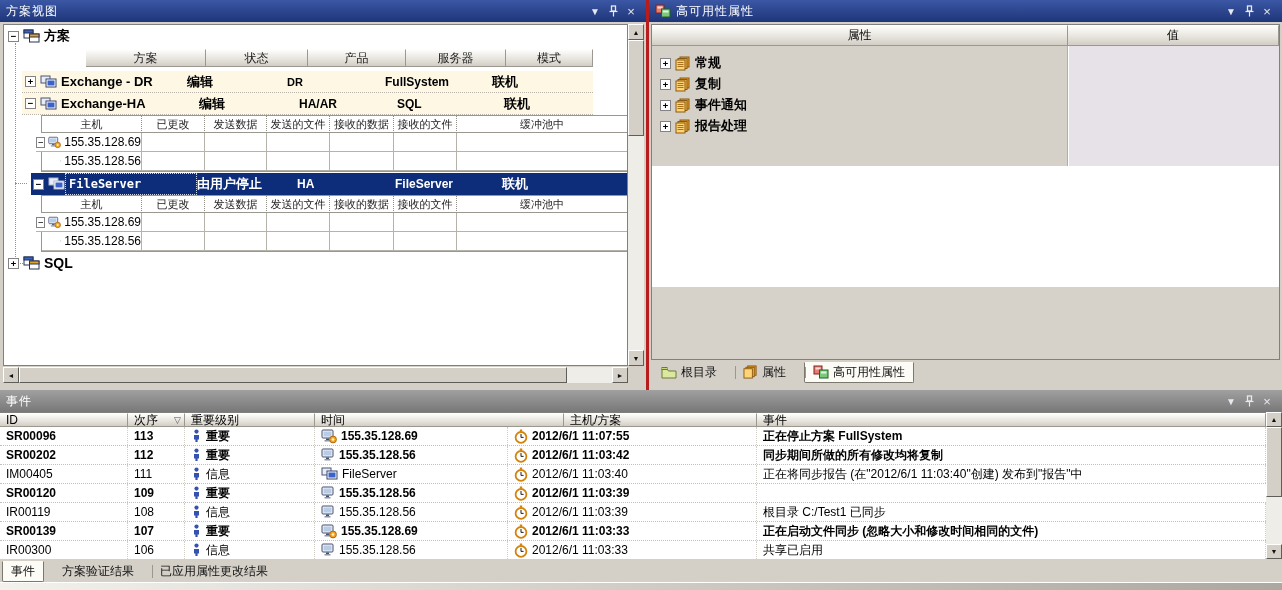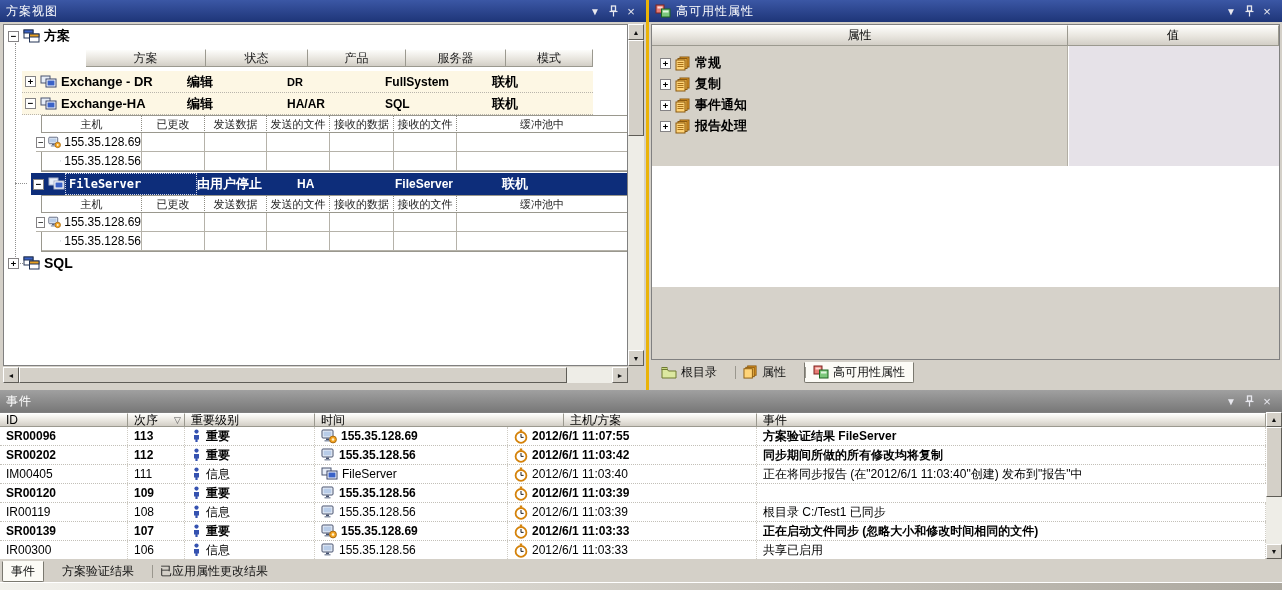--- a/index.html
+++ b/index.html
@@ -1,18 +1,18 @@
 <!DOCTYPE html>
 <html><head>
 <meta charset="utf-8">
 <style>
   * { margin:0; padding:0; box-sizing:border-box; }
   html,body { width:1282px; height:590px; overflow:hidden; }
   body { font-family:"Liberation Sans","DejaVu Sans",sans-serif; font-size:12px; color:#000; background:#d4d0c8; }
-  #screen { position:relative; width:1282px; height:590px; background:#eab308; }
+  #screen { position:relative; width:1282px; height:590px; background:#b91c1c; }
 
   
   .titlebar { position:absolute; left:0; right:0; top:0; height:22px; display:flex; align-items:center;
               color:#fff; padding:0 6px; }
   .titlebar.blue { background:linear-gradient(180deg,#3b57a5 0%,#1e3578 100%); }
   .titlebar.gray { background:linear-gradient(180deg,#a0a0a0 0%,#787878 100%); }
   .tb-title { flex:0 0 auto; font-size:12px; letter-spacing:1px; }
   .tb-spacer { flex:1; }
   .tb-btn { width:18px; height:16px; display:flex; align-items:center; justify-content:center;
             color:#e8e8ee; font-size:10px; cursor:default; }
@@ -158,21 +158,21 @@
         <span class="cell">联机</span>
       </div>
 
       <div class="abs scen-row cream rowline" style="left:18px; top:68px; width:571px;">
         <span class="ebox" style="margin-left:3px">−</span>
         <svg class="icon" style="margin-left:4px" width="17" height="14" viewBox="0 0 17 14">
             <rect x="1" y="1" width="9" height="7" fill="#e7edf7" stroke="#4a5470"></rect>
             <rect x="6" y="4" width="10" height="8" fill="#fff" stroke="#38446a"></rect>
             <rect x="7.5" y="5.5" width="7" height="5" fill="#3a62c8"></rect>
           </svg>
-        <span class="cell" style="width:130px; padding-left:4px">Exchange-HA</span>
+        <span class="cell" style="width:142px; padding-left:4px">Exchange-HA</span>
         <span class="cell" style="width:100px">编辑</span>
         <span class="cell" style="width:98px; font-size:12px">HA/AR</span>
         <span class="cell" style="width:107px; font-size:12px">SQL</span>
         <span class="cell">联机</span>
       </div>
 
       <div class="host-table" style="left:37px; top:90px; width:588px;">
         <div class="ht-h">主机</div>
         <div class="ht-h">已更改</div>
         <div class="ht-h">发送数据</div>
@@ -465,21 +465,21 @@
     <div class="ev-cell w-time">
       <svg width="14" height="15" viewBox="0 0 14 15">
                 <rect x="5.8" y="0.5" width="2.4" height="2" fill="#d4820a"></rect>
                 <circle cx="7" cy="8.4" r="5.4" fill="#fff" stroke="#d4820a" stroke-width="1.8"></circle>
                 <line x1="7" y1="8.4" x2="7" y2="4.9" stroke="#333" stroke-width="1.1"></line>
                 <line x1="7" y1="8.4" x2="9.6" y2="8.4" stroke="#333" stroke-width="1.1"></line>
               </svg>
       <span class="c-time">2012/6/1 11:07:55</span>
     </div>
     <div class="ev-cell w-text">
-              <span class="c-text">方案验证结果 FileServer</span>
+              <span class="c-text">正在停止方案 FullSystem</span>
             </div>
   </div>
           <div class="ev-row bold">
     <div class="ev-cell w-id">
               <span class="c-id">SR00202</span>
             </div>
     <div class="ev-cell w-seq">
               <span class="c-seq">112</span>
             </div>
     <div class="ev-cell w-sev">

